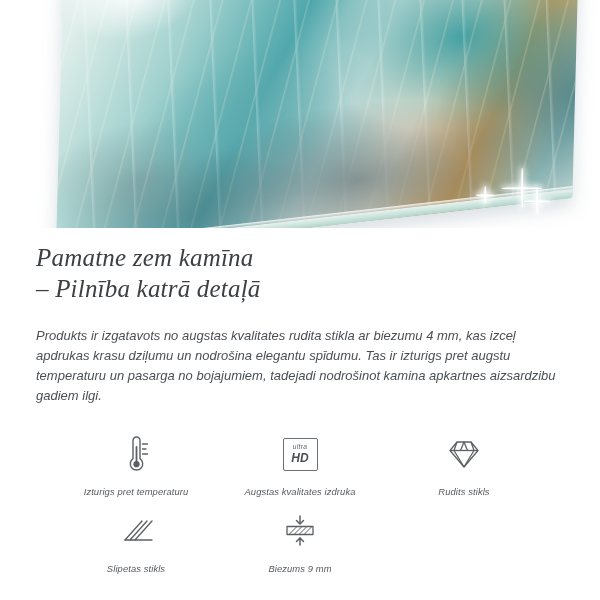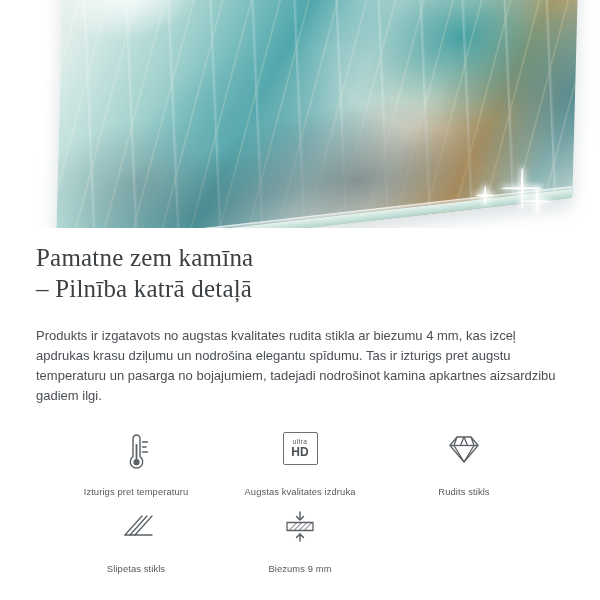--- a/index.html
+++ b/index.html
@@ -114,20 +114,21 @@
     transform: translateY(-50%);
     border-radius: 50%;
   }
   .sparkle.s1 { left: 502px; top: 168px; width: 40px; height: 40px; }
   .sparkle.s2 { left: 524px; top: 188px; width: 26px; height: 26px; }
   .sparkle.s3 { left: 476px; top: 186px; width: 18px; height: 18px; }
 
   
   .content {
     padding: 0 36px;
+    font-style: italic;
   }
   .headline {
     margin: 14px 0 0 0;
     font-family: "Liberation Serif", serif;
     font-size: 25px;
     line-height: 31px;
     font-weight: 400;
     color: #3c4043;
     letter-spacing: 0.2px;
   }
@@ -152,21 +153,21 @@
   }
   .feature {
     display: flex;
     flex-direction: column;
     align-items: center;
     justify-content: flex-start;
   }
   .feature-icon {
     height: 44px;
     display: flex;
-    align-items: flex-start;
+    align-items: center;
     justify-content: center;
     color: #5a6065;
   }
   .feature-label {
     margin-top: 10px;
     font-size: 9.4px;
     color: #55595e;
     text-align: center;
     letter-spacing: 0.1px;
   }

